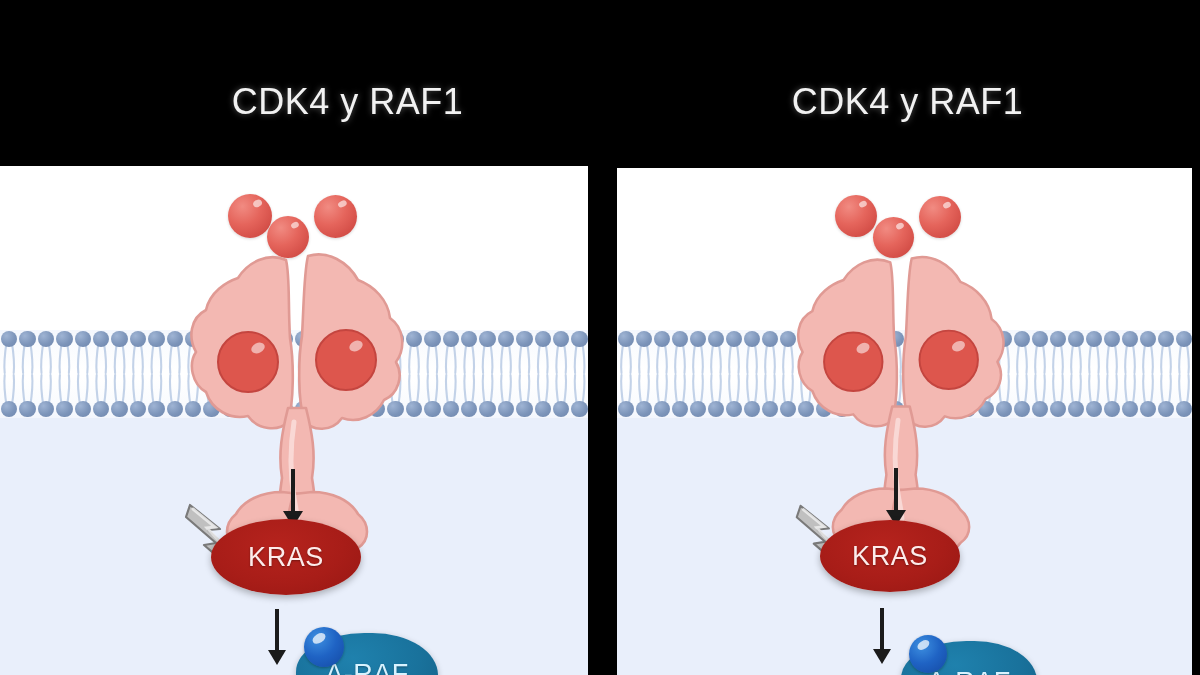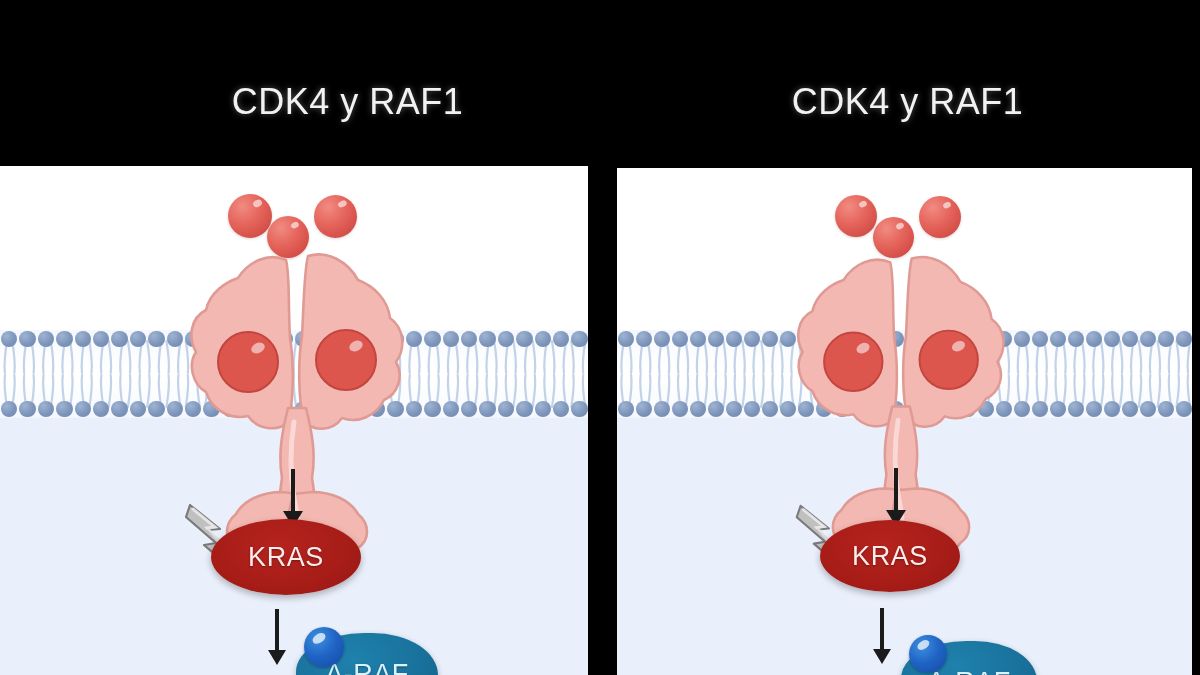--- a/index.html
+++ b/index.html
@@ -10,21 +10,21 @@
   .title{
     position:absolute;color:#f2f2f2;text-align:center;
     font-size:36px;line-height:46px;font-weight:400;
     letter-spacing:.5px;white-space:pre-line;
     text-shadow:0 0 6px rgba(255,255,255,.35);
   }
   #title-left{left:155px;top:33px;width:385px;}
   #title-right{left:715px;top:33px;width:385px;}
 
   
-  .panel{position:absolute;overflow:hidden;background:#ffffff;padding-left:28px;}
+  .panel{position:absolute;overflow:hidden;background:#ffffff;}
   #panel-left{left:0px;top:166px;width:588px;height:509px;}
   #panel-right{left:617px;top:168px;width:575px;height:507px;}
 
   .extracell{position:absolute;left:0;top:0;width:100%;background:#ffffff;}
   .cytoplasm{position:absolute;left:0;width:100%;bottom:0;background:#e9effb;}
 
   
   .membrane{position:absolute;left:0;width:100%;}
   .memb-core{position:absolute;left:0;width:100%;height:100%;
     background:linear-gradient(to bottom,

